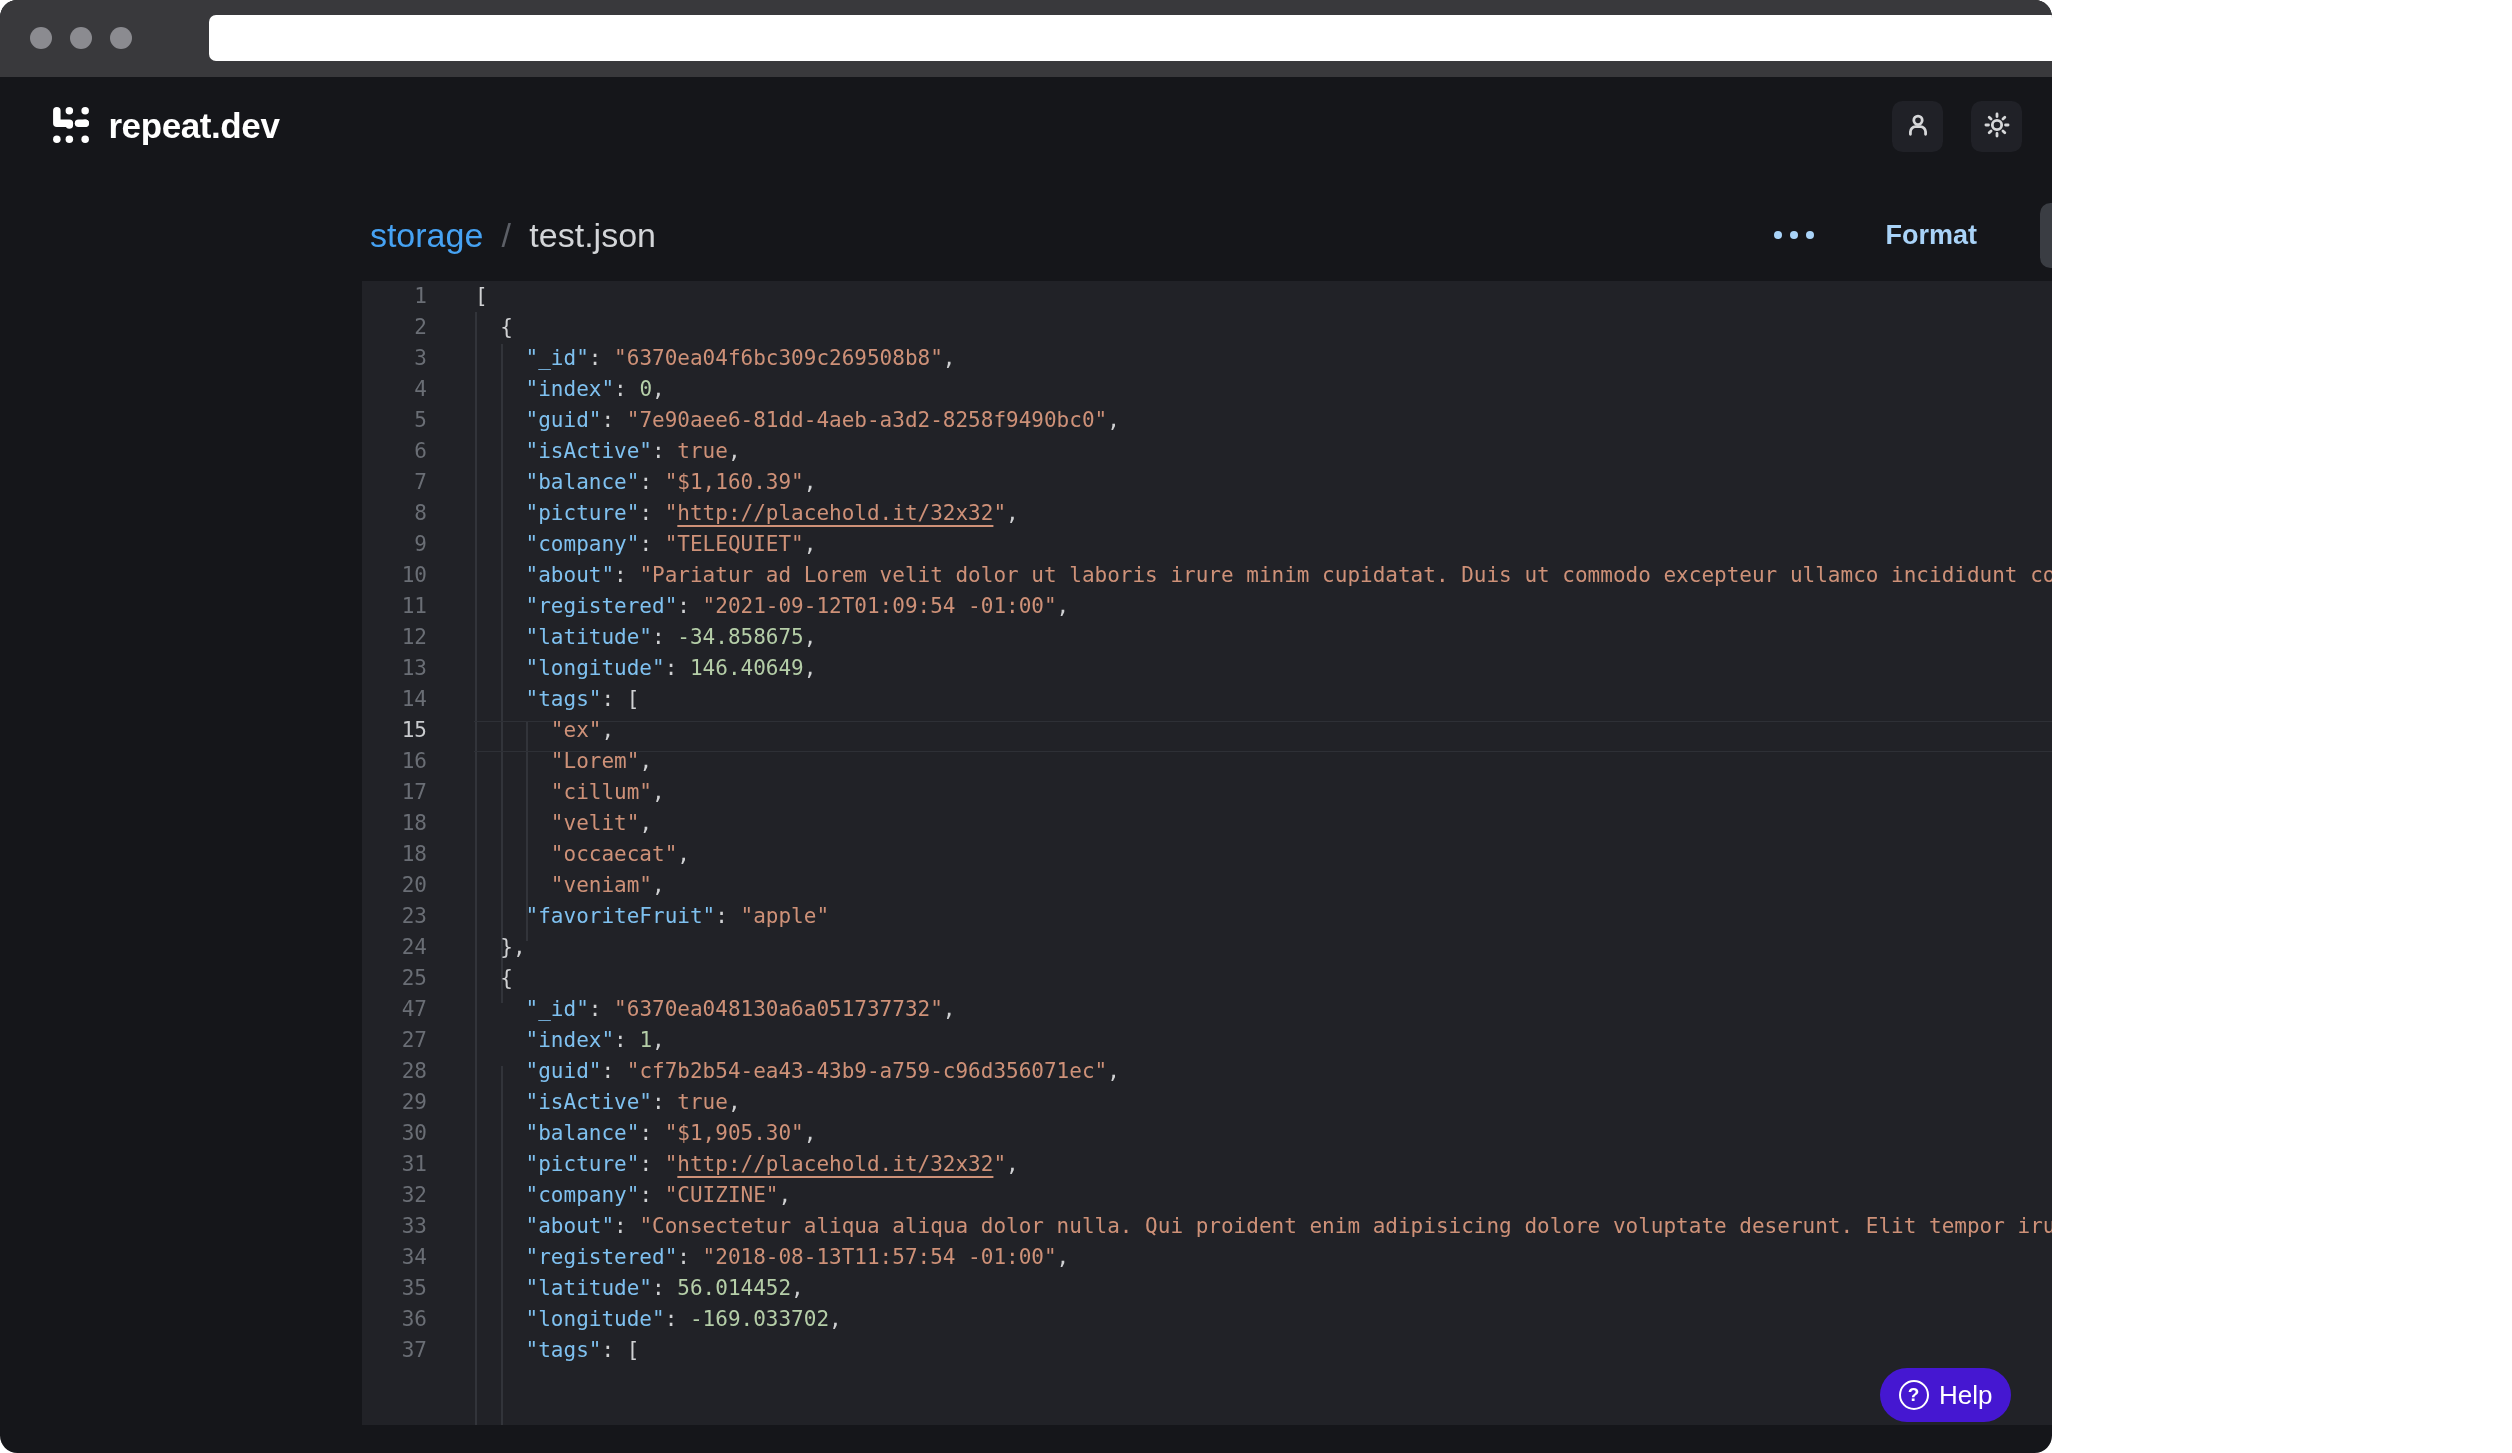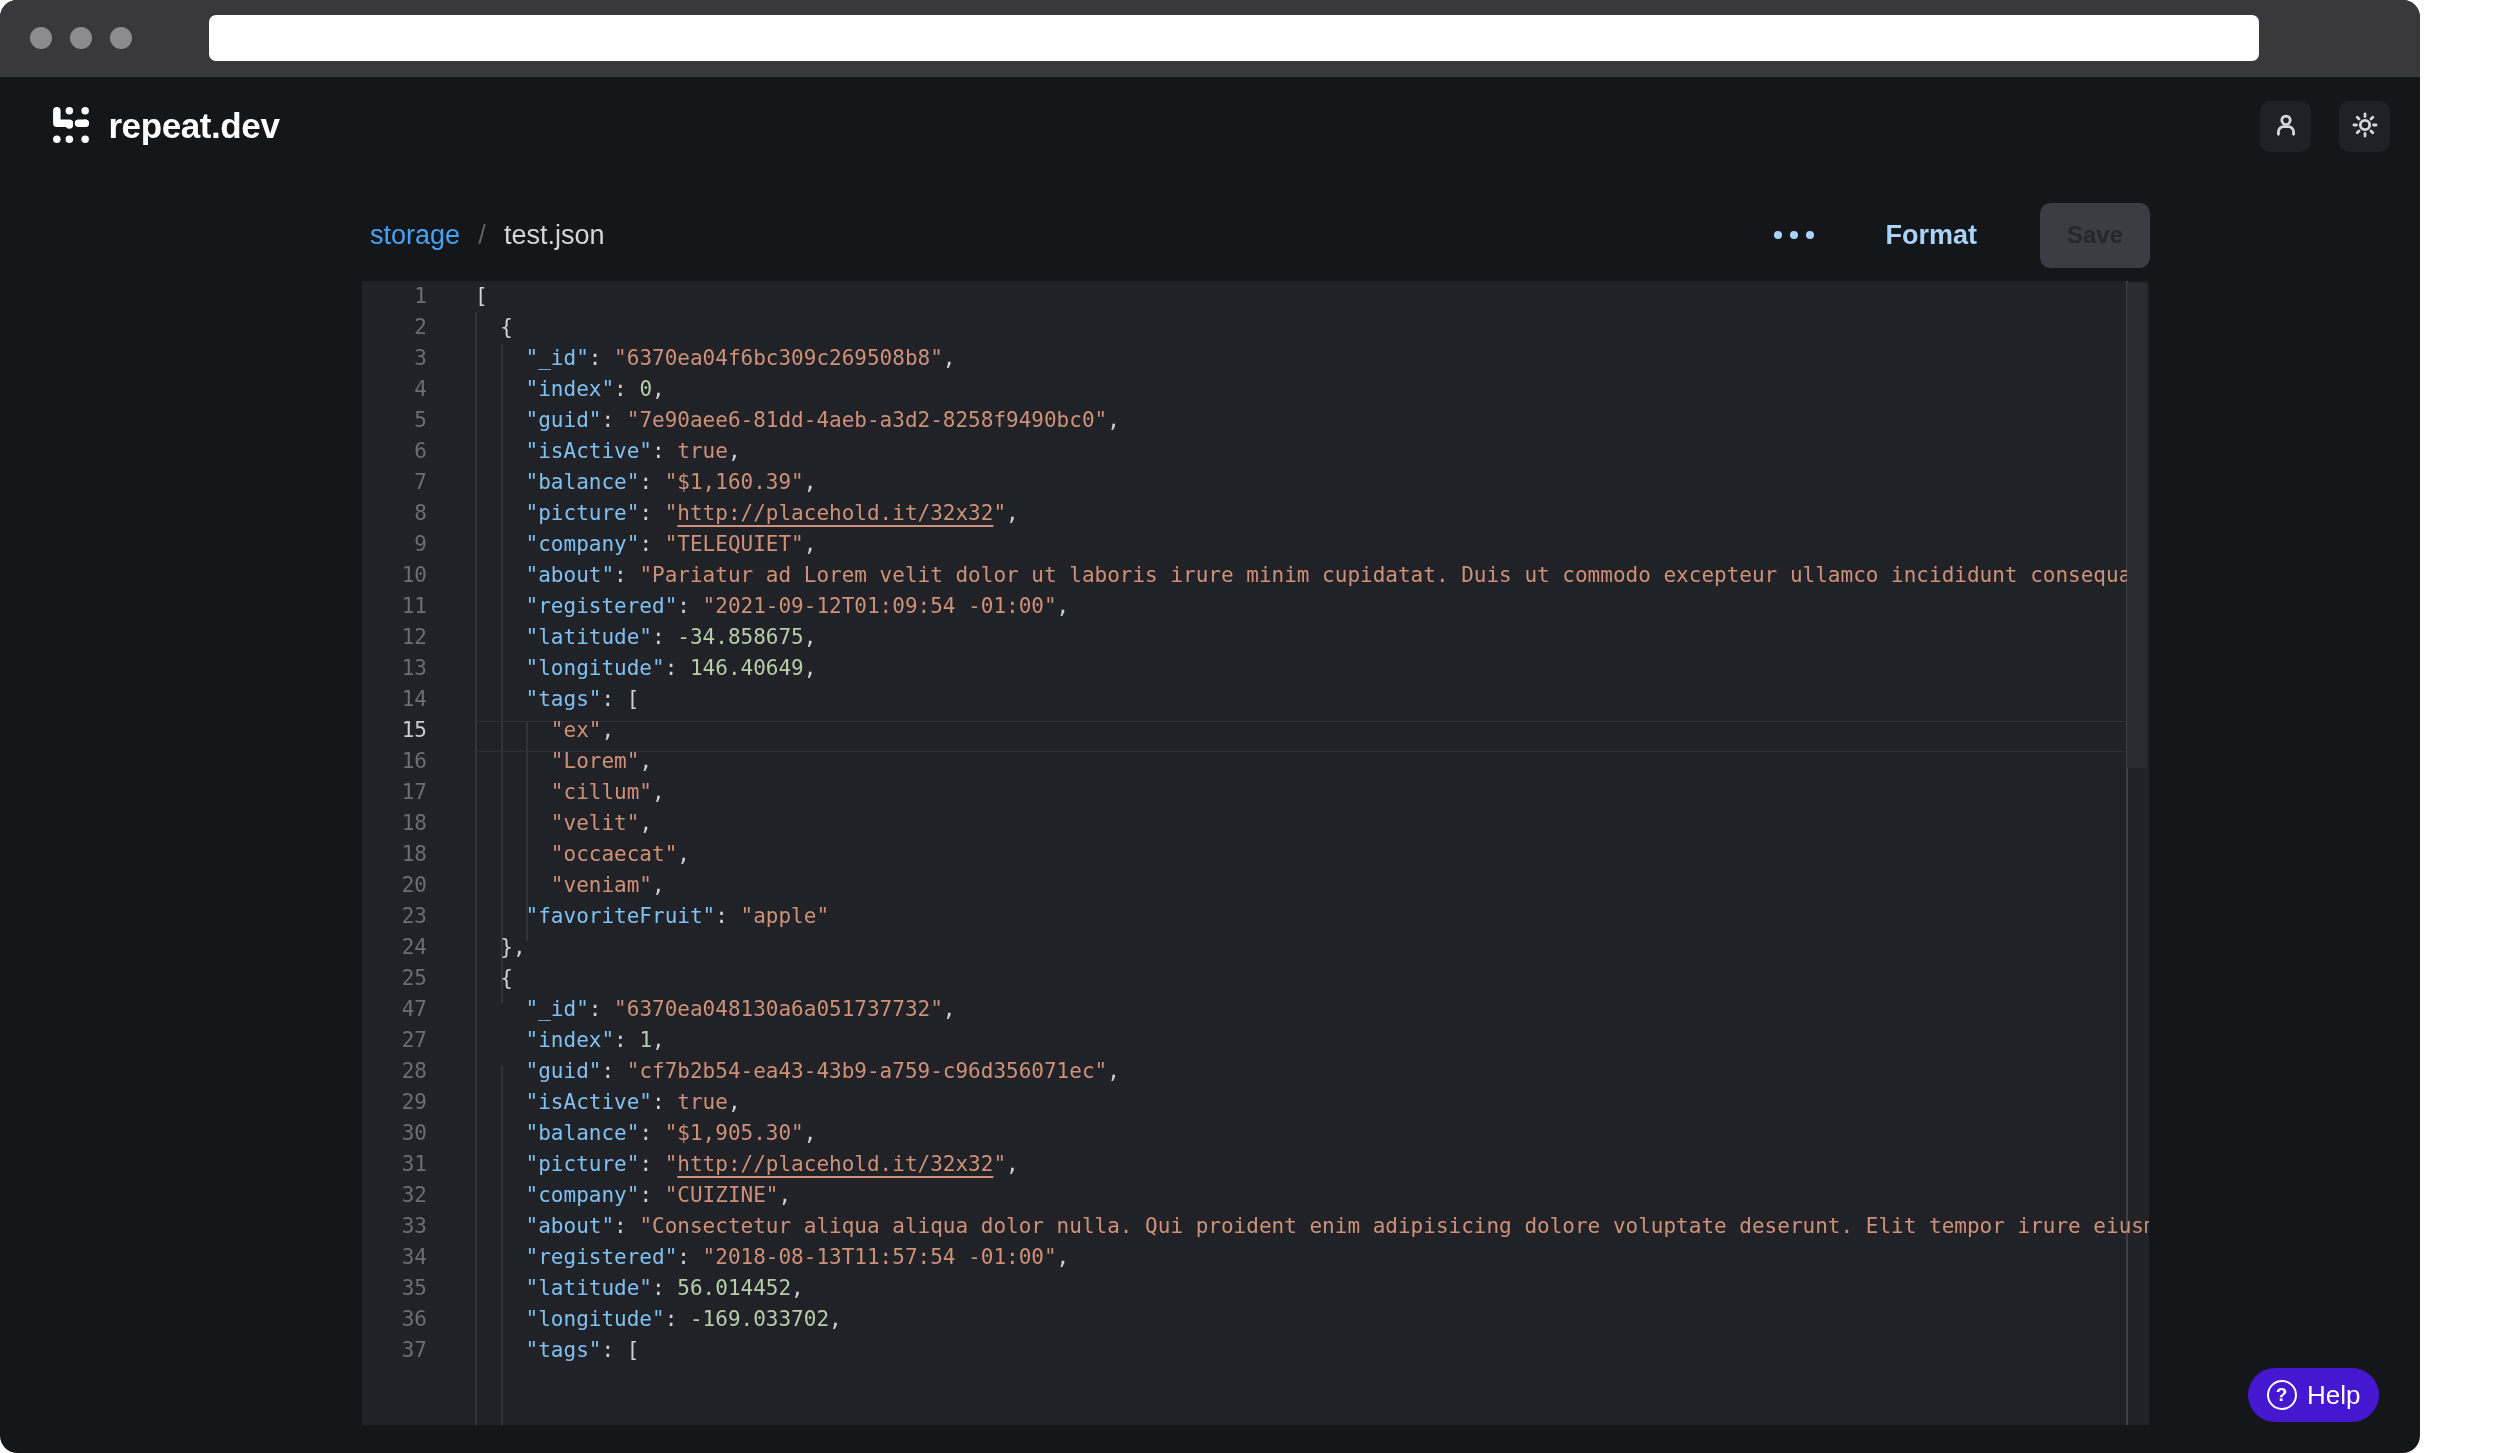--- a/index.html
+++ b/index.html
@@ -1,30 +1,30 @@
 <!DOCTYPE html>
 <html style="--page-bg: #15161a; --chrome-bg: #39393c; --editor-bg: #212227; --accent-link: #46a2f3; --action-blue: #a9d3f8; --save-bg: #3a3d43; --save-text: #24272c; --help-bg: #4517d1; --syn-key: #7fc1f0; --syn-string: #ce9178; --syn-number: #b5cea8; --syn-boolean: #ce9178; --syn-punctuation: #d0d1d3;font-size:14px"><head>
 <meta charset="utf-8">
 <style>
   html,body{margin:0;padding:0;background:#ffffff;width:2512px;height:1453px;font-family:"Liberation Sans",sans-serif;}
-  .window{position:absolute;left:0;top:0;width:2420px;height:1453px;border-radius:17.4px;overflow:hidden;background:var(--page-bg,#15161a);}
+  .window{position:absolute;left:0;top:0;width:2052px;height:1453px;border-radius:17.4px;overflow:hidden;background:var(--page-bg,#15161a);}
   
   .chrome{position:absolute;left:0;top:0;width:100%;height:77px;background:var(--chrome-bg,#39393c);}
   .dot{position:absolute;top:27px;width:22px;height:22px;border-radius:50%;background:#8b8b90;}
   .addressbar{position:absolute;left:209px;top:15px;width:2050px;height:46px;background:#ffffff;border-radius:7px;}
   
   .appheader{position:absolute;left:0;top:77px;width:100%;height:98px;display:flex;align-items:center;padding:0 30px 0 51px;box-sizing:border-box;}
   .brand{display:flex;align-items:center;gap:17.4px;}
   .brand-text{color:#ffffff;font-size:35px;font-weight:700;letter-spacing:-0.4px;}
   .header-actions{margin-left:auto;display:flex;gap:28px;}
   .icon-btn{width:51px;height:51px;border-radius:10.5px;background:#202127;border:none;display:flex;align-items:center;justify-content:center;cursor:pointer;padding:0;}
   .icon-btn svg{stroke:#d6d7d9;fill:none;stroke-width:2.4;stroke-linecap:round;stroke-linejoin:round;}
   
   .toolbar{position:absolute;left:362px;top:202px;width:1788px;height:66px;display:flex;align-items:center;}
-  .breadcrumb{display:flex;align-items:center;font-size:27px;margin-left:7.9px;}
+  .breadcrumb{display:flex;align-items:center;font-size:34px;margin-left:7.9px;}
   .bc-root{color:var(--accent-link,#46a2f3);text-decoration:none;cursor:pointer;}
   .bc-sep{color:#5c5f66;margin:0 18.3px;}
   .bc-file{color:#d3d5d8;}
   .toolbar-actions{margin-left:auto;display:flex;align-items:center;gap:63px;}
   .more-btn{background:none;border:none;display:flex;gap:7.9px;cursor:pointer;padding:8.7px;}
   .more-btn i{width:7.9px;height:7.9px;border-radius:50%;background:var(--action-blue,#a9d3f8);}
   .format-btn{background:none;border:none;color:var(--action-blue,#a9d3f8);font-size:27px;font-weight:600;font-family:"Liberation Sans",sans-serif;cursor:pointer;padding:0;}
   .save-btn{background:var(--save-bg,#3a3d43);color:var(--save-text,#24272c);border:none;border-radius:10.5px;height:65px;padding:0 27px;font-size:24px;font-weight:600;font-family:"Liberation Sans",sans-serif;}
   
   .editor{position:absolute;left:362px;top:281px;width:1787px;height:1144px;background:var(--editor-bg,#212227);overflow:hidden;}

